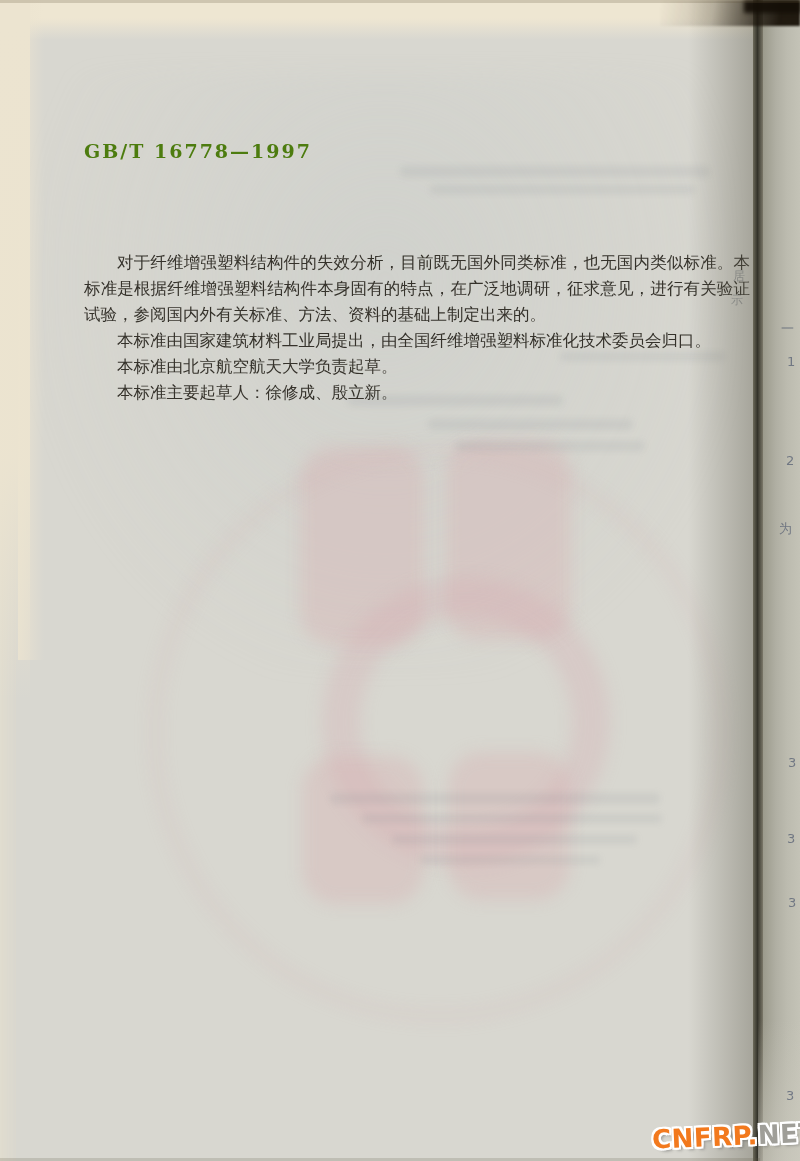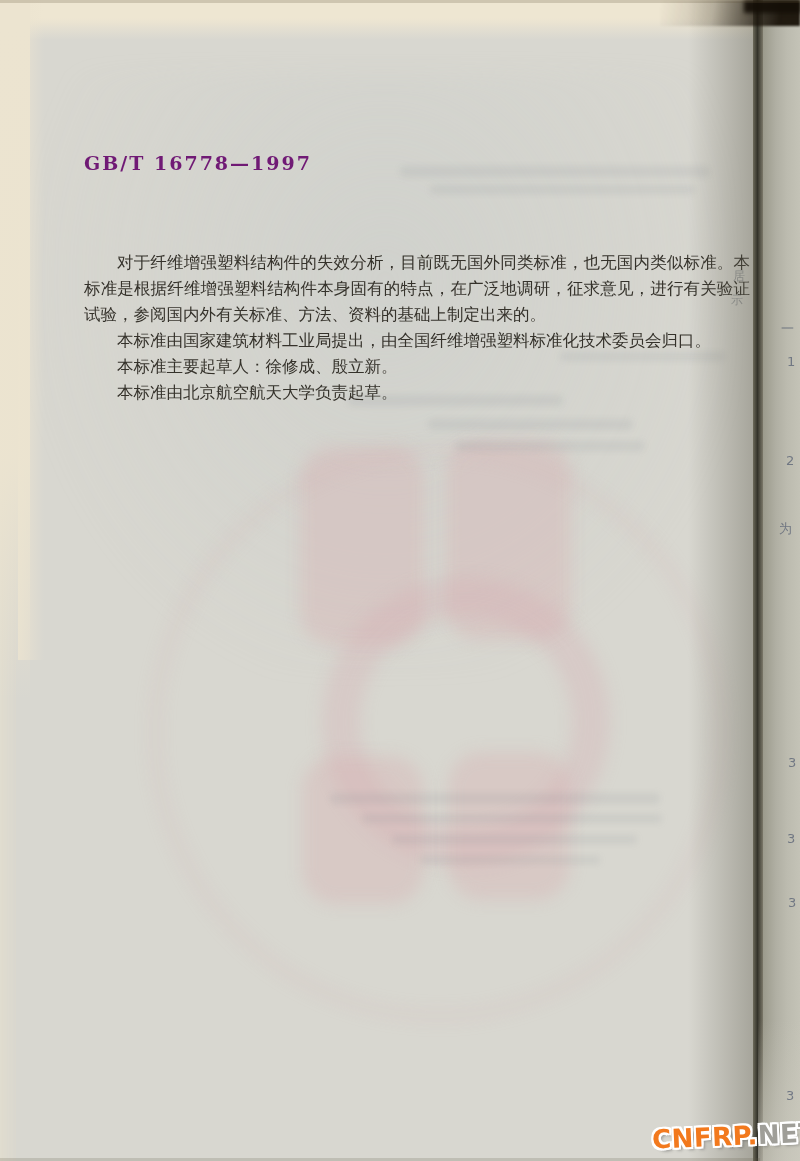--- a/index.html
+++ b/index.html
@@ -67,24 +67,24 @@
   .top-edge-line {
     position: absolute; left: 0; top: 0; width: 800px; height: 3px;
     background: rgba(95,82,55,0.22);
   }
   .bottom-edge-line {
     position: absolute; left: 0; bottom: 0; width: 760px; height: 3px;
     background: rgba(95,90,70,0.20);
   }
   
   .std-number {
-    position: absolute; left: 84px; top: 152px;
+    position: absolute; left: 84px; top: 140px;
     font-family: "DejaVu Serif", "Liberation Serif", serif;
     font-weight: bold; font-size: 19px; letter-spacing: 2px;
-    color: #701a75;
+    color: #4d7c0f;
   }
   .doc-title {
     position: absolute; left: 84px; top: 194px; width: 666px;
     text-align: center;
     font-weight: bold; font-size: 31px;
     color: #2d2a25;
   }
   .body-text {
     position: absolute; left: 84px; top: 250px; width: 666px;
     font-size: 16.5px; line-height: 26px; color: #35322b;
@@ -158,22 +158,22 @@
   <div class="smudge" style="left:455px; top:441px; width:190px; height:10px;"></div>
   <div class="smudge" style="left:330px; top:793px; width:330px; height:11px;"></div>
   <div class="smudge" style="left:362px; top:814px; width:300px; height:9px;"></div>
   <div class="smudge" style="left:392px; top:835px; width:245px; height:9px;"></div>
   <div class="smudge" style="left:420px; top:856px; width:180px; height:8px;"></div>
 
   <div class="std-number">GB/T 16778—1997</div>
   <div class="body-text">
     <p>对于纤维增强塑料结构件的失效分析，目前既无国外同类标准，也无国内类似标准。本标准是根据纤维增强塑料结构件本身固有的特点，在广泛地调研，征求意见，进行有关验证试验，参阅国内外有关标准、方法、资料的基础上制定出来的。</p>
     <p>本标准由国家建筑材料工业局提出，由全国纤维增强塑料标准化技术委员会归口。</p>
+    <p>本标准由北京航空航天大学负责起草。</p>
     <p>本标准主要起草人：徐修成、殷立新。</p>
-    <p>本标准由北京航空航天大学负责起草。</p>
   </div>
 
   <span class="bleed-mark" style="left:733px; top:268px;">居</span>
   <span class="bleed-mark" style="left:731px; top:292px;">示</span>
 
   <div class="fold-shading"></div>
   <div class="fold-line"></div>
   <div class="next-page-strip"></div>
   <div class="next-page-bottom-light"></div>
 

